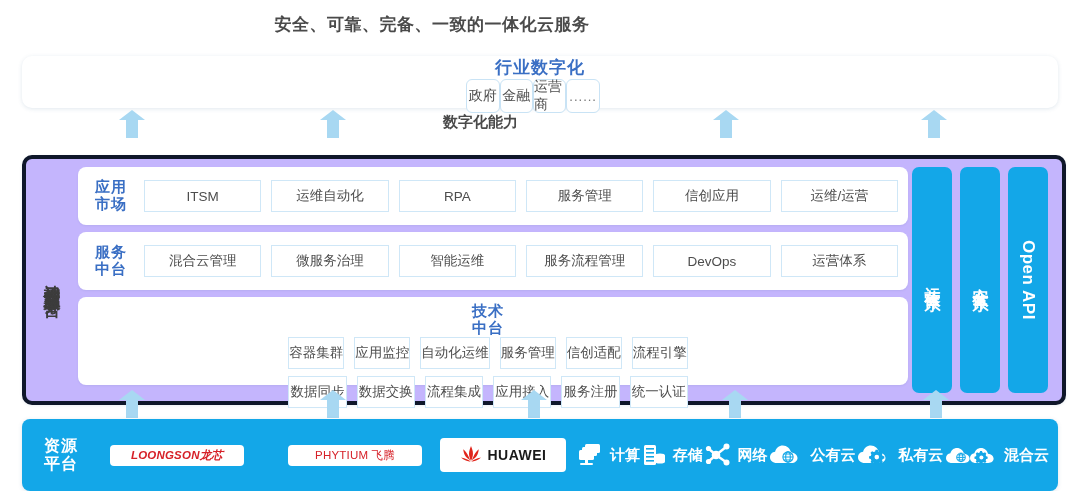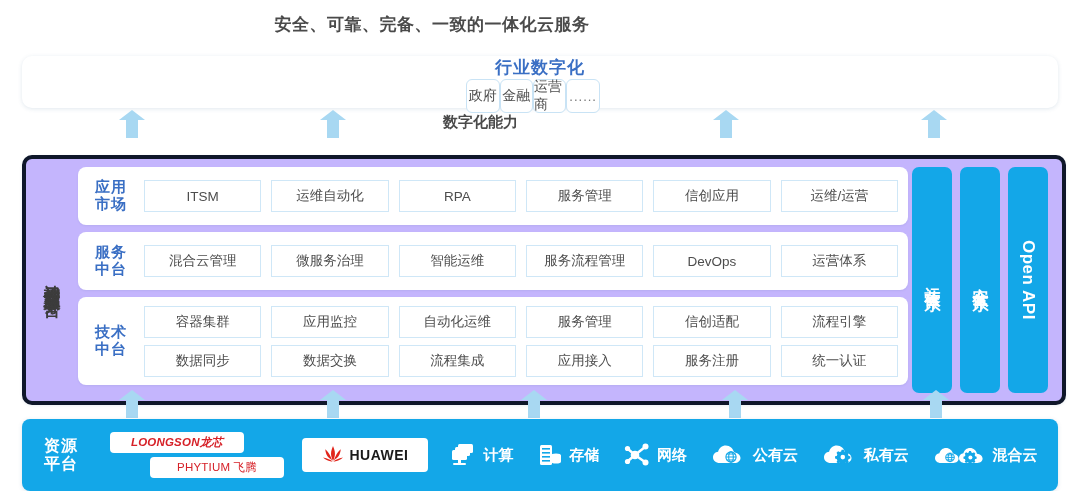--- a/index.html
+++ b/index.html
@@ -75,21 +75,21 @@
   .cap-body{flex:1;display:flex;flex-direction:column;gap:7px;padding:8px 10px 8px 0;}
   .cap-rows{flex:1;display:flex;flex-direction:column;gap:7px;}
 
   .cap-row{
     background:#fff;border-radius:8px;display:flex;align-items:center;
     box-shadow:0 1px 2px rgba(70,110,150,.10);
     padding:6px 10px 6px 0;
   }
   .cap-row.r1{height:46px;}
   .cap-row.r2{height:46px;}
-  .cap-row.r3{height:76px;}
+  .cap-row.r3{height:76px;flex-direction:column;}
   .row-label{
     width:66px;flex:0 0 auto;text-align:center;
     font-size:15px;font-weight:bold;color:#3a6fc4;line-height:1.12;letter-spacing:1px;
   }
   .row-cells{flex:1;display:flex;flex-direction:column;gap:7px;}
   .cell-line{display:flex;gap:10px;}
   .cell{
     flex:1;height:30px;border:1px solid #cfe7f7;border-radius:0;background:#fff;
     display:flex;align-items:center;justify-content:center;
     font-size:13.5px;color:#4d4d4d;white-space:nowrap;
@@ -118,21 +118,21 @@
   .res-bar{
     position:absolute;left:22px;top:419px;width:1036px;height:72px;
     background:#13a7e8;border-radius:8px;display:flex;align-items:center;
     box-shadow:0 1px 4px rgba(70,110,150,.18);
     gap:8px;
   }
   .res-label{
     width:62px;flex:0 0 auto;text-align:center;color:#fff;font-weight:bold;
     font-size:16px;line-height:1.15;letter-spacing:1px;margin-left:8px;
   }
-  .logo-stack{flex:0 0 auto;display:flex;flex-direction:column;gap:4px;margin-left:10px;}
+  .logo-stack{flex:0 0 auto;display:flex;flex-direction:row;gap:4px;margin-left:10px;}
   .logo-pill{
     width:134px;height:21px;background:#fff;border-radius:4px;
     display:flex;align-items:center;justify-content:center;
     font-size:11.5px;font-weight:bold;color:#d62128;letter-spacing:.2px;
     font-style:italic;
   }
   .logo-pill.p2{font-style:normal;font-weight:normal;color:#d62128;margin-left:40px;}
   .huawei-pill{
     flex:0 0 auto;width:126px;height:34px;background:#fff;border-radius:4px;
     display:flex;align-items:center;justify-content:center;gap:6px;margin-left:10px;

